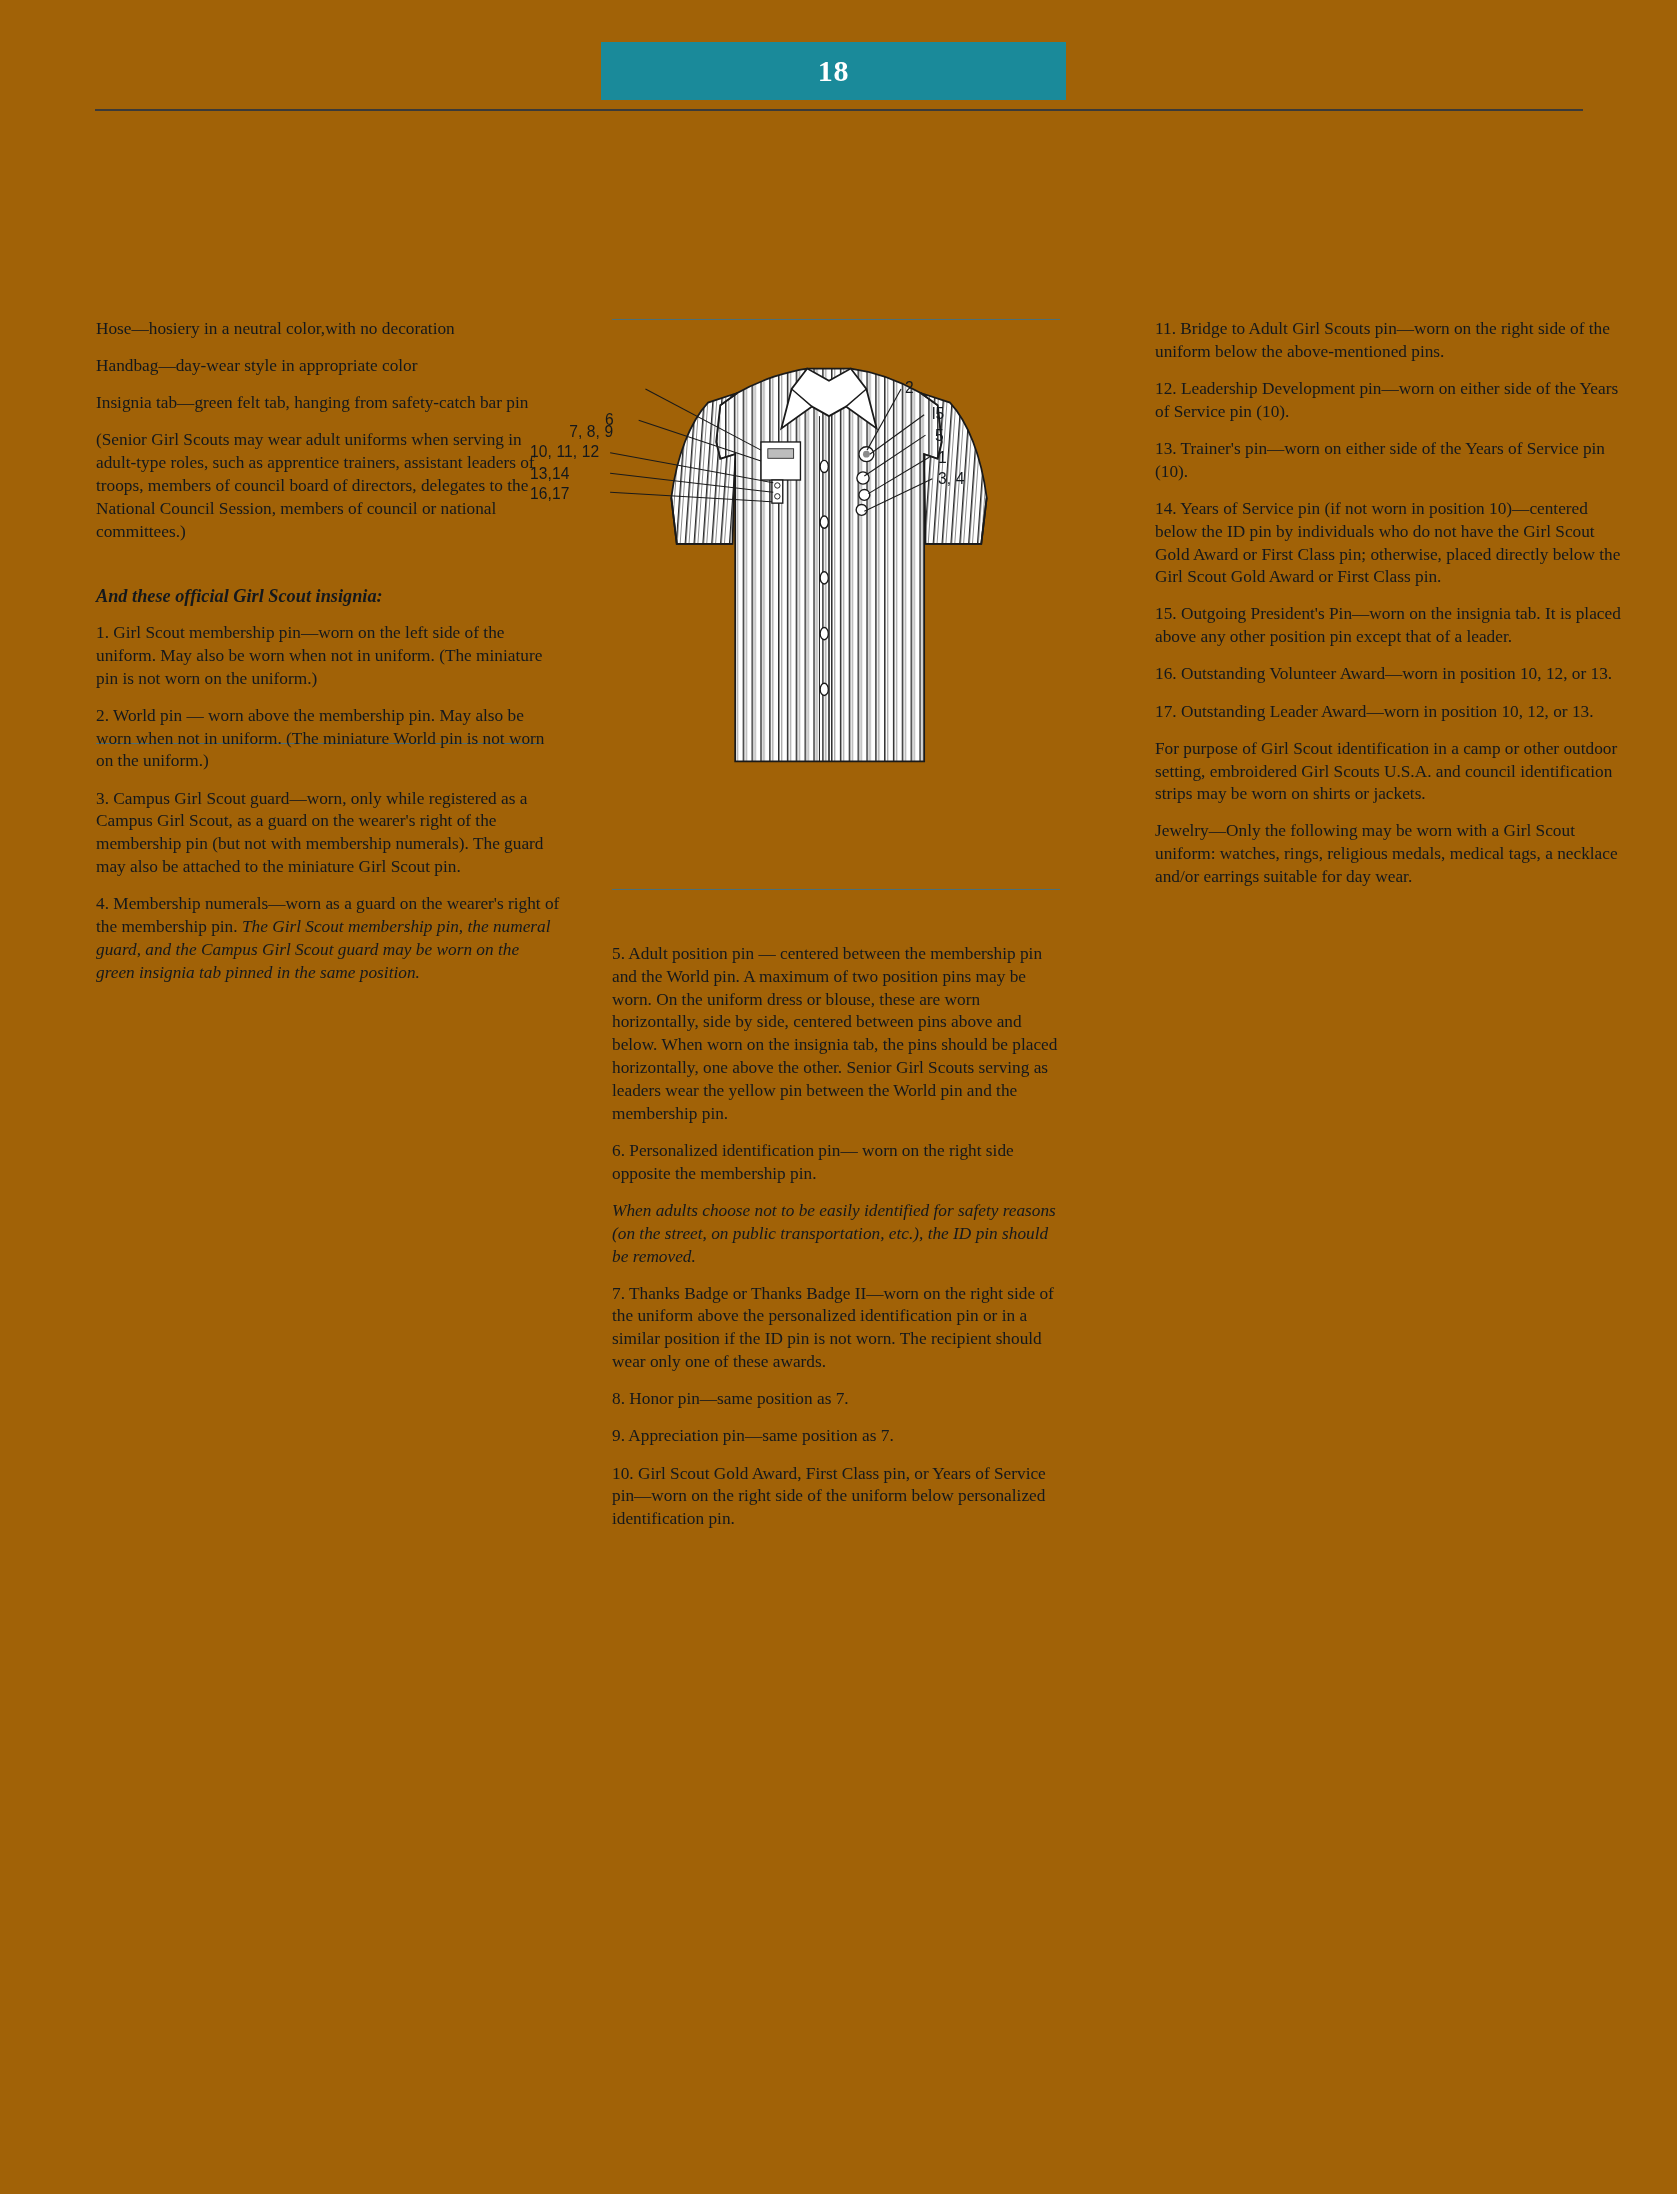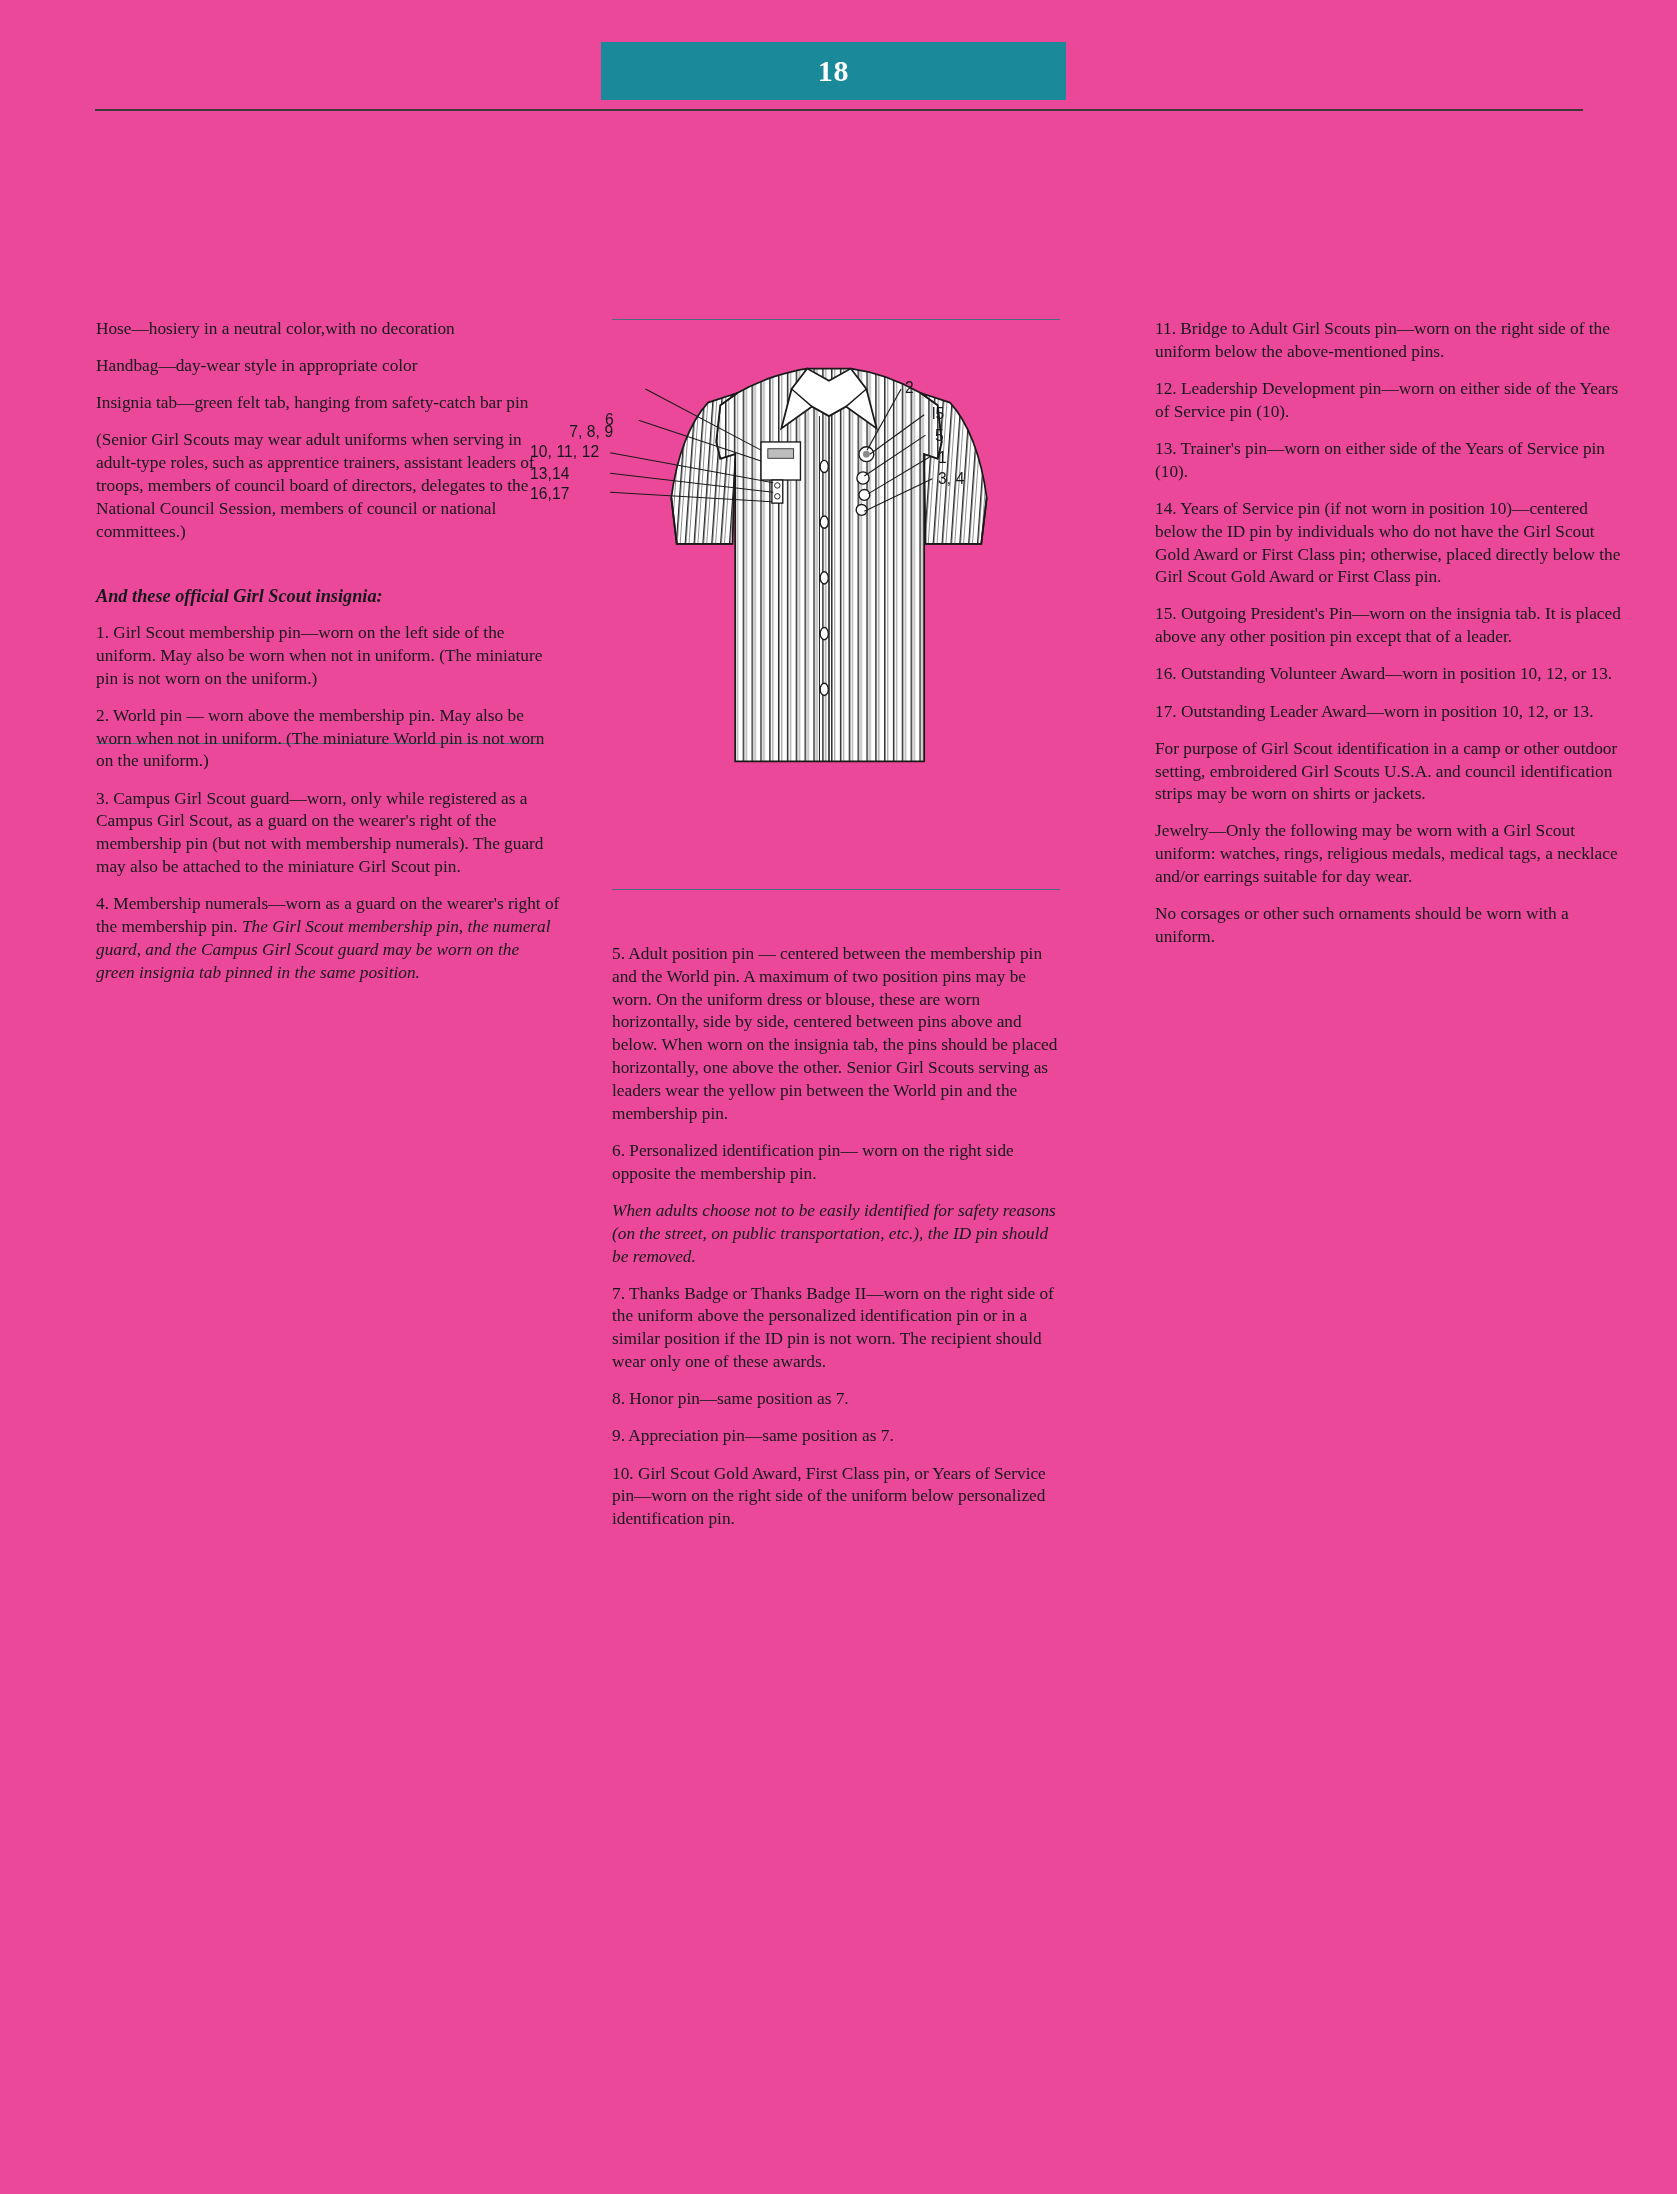--- a/index.html
+++ b/index.html
@@ -4,21 +4,21 @@
 <style>
   html, body {
     margin: 0;
     padding: 0;
     background: #ffffff;
   }
   .page {
     position: relative;
     width: 1678px;
     height: 2194px;
-    background: #ec4899;
+    background: #a16207;
     font-family: "Liberation Serif", serif;
     overflow: hidden;
   }
   
   .page-number-bar {
     position: absolute;
     left: 601px;
     top: 42px;
     width: 465px;
     height: 58px;
@@ -242,17 +242,16 @@
   <div class="col col-right">
     <p>11. Bridge to Adult Girl Scouts pin—worn on the right side of the uniform below the above-mentioned pins.</p>
     <p>12. Leadership Development pin—worn on either side of the Years of Service pin (10).</p>
     <p>13. Trainer's pin—worn on either side of the Years of Service pin (10).</p>
     <p>14. Years of Service pin (if not worn in position 10)—centered below the ID pin by individuals who do not have the Girl Scout Gold Award or First Class pin; otherwise, placed directly below the Girl Scout Gold Award or First Class pin.</p>
     <p>15. Outgoing President's Pin—worn on the insignia tab. It is placed above any other position pin except that of a leader.</p>
     <p>16. Outstanding Volunteer Award—worn in position 10, 12, or 13.</p>
     <p>17. Outstanding Leader Award—worn in position 10, 12, or 13.</p>
     <p>For purpose of Girl Scout identification in a camp or other outdoor setting, embroidered Girl Scouts U.S.A. and council identification strips may be worn on shirts or jackets.</p>
     <p>Jewelry—Only the following may be worn with a Girl Scout uniform: watches, rings, religious medals, medical tags, a necklace and/or earrings suitable for day wear.</p>
-    <p>No corsages or other such ornaments should be worn with a uniform.</p>
   </div>
 
 </div>
 
 
 </body></html>

